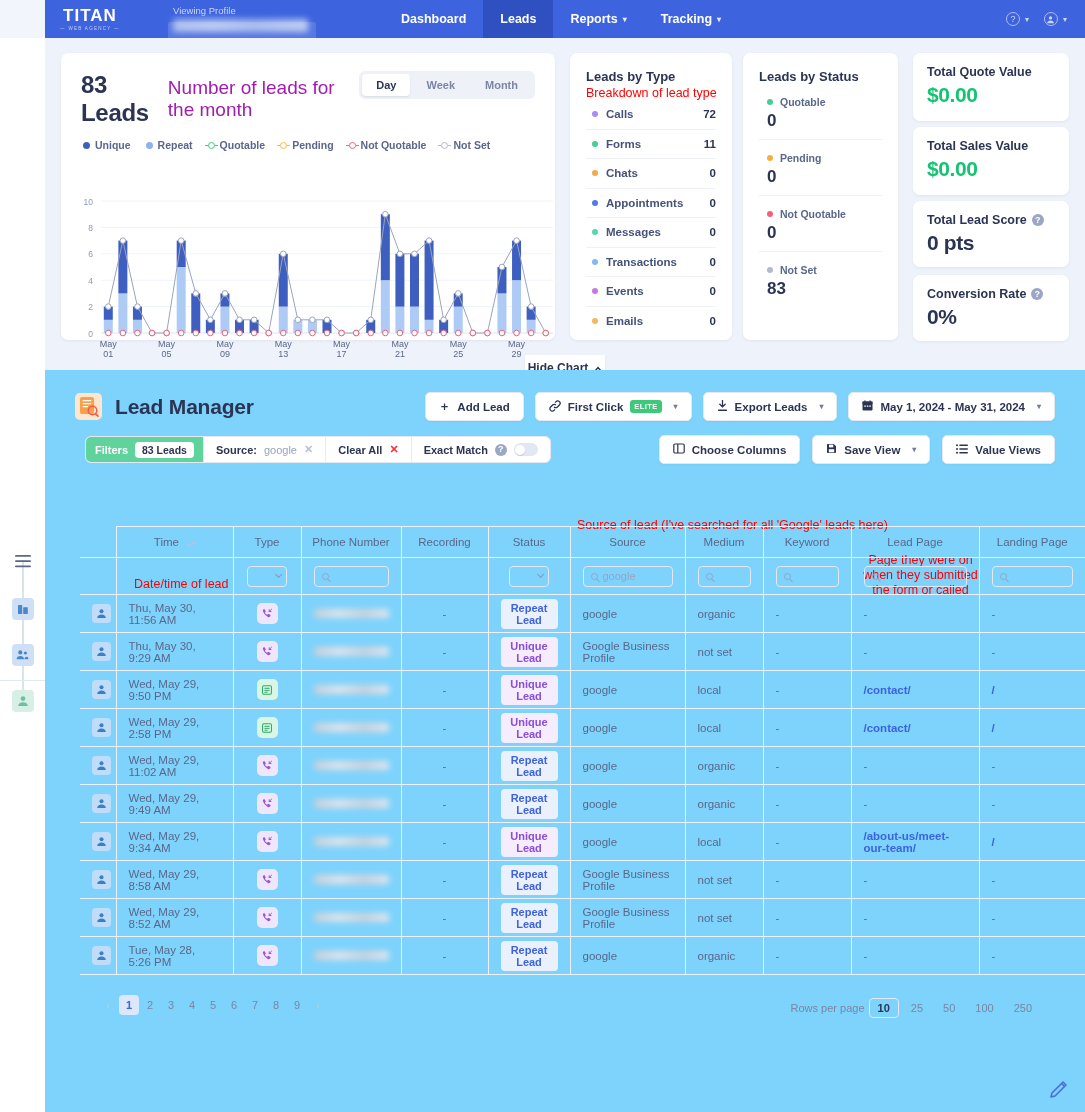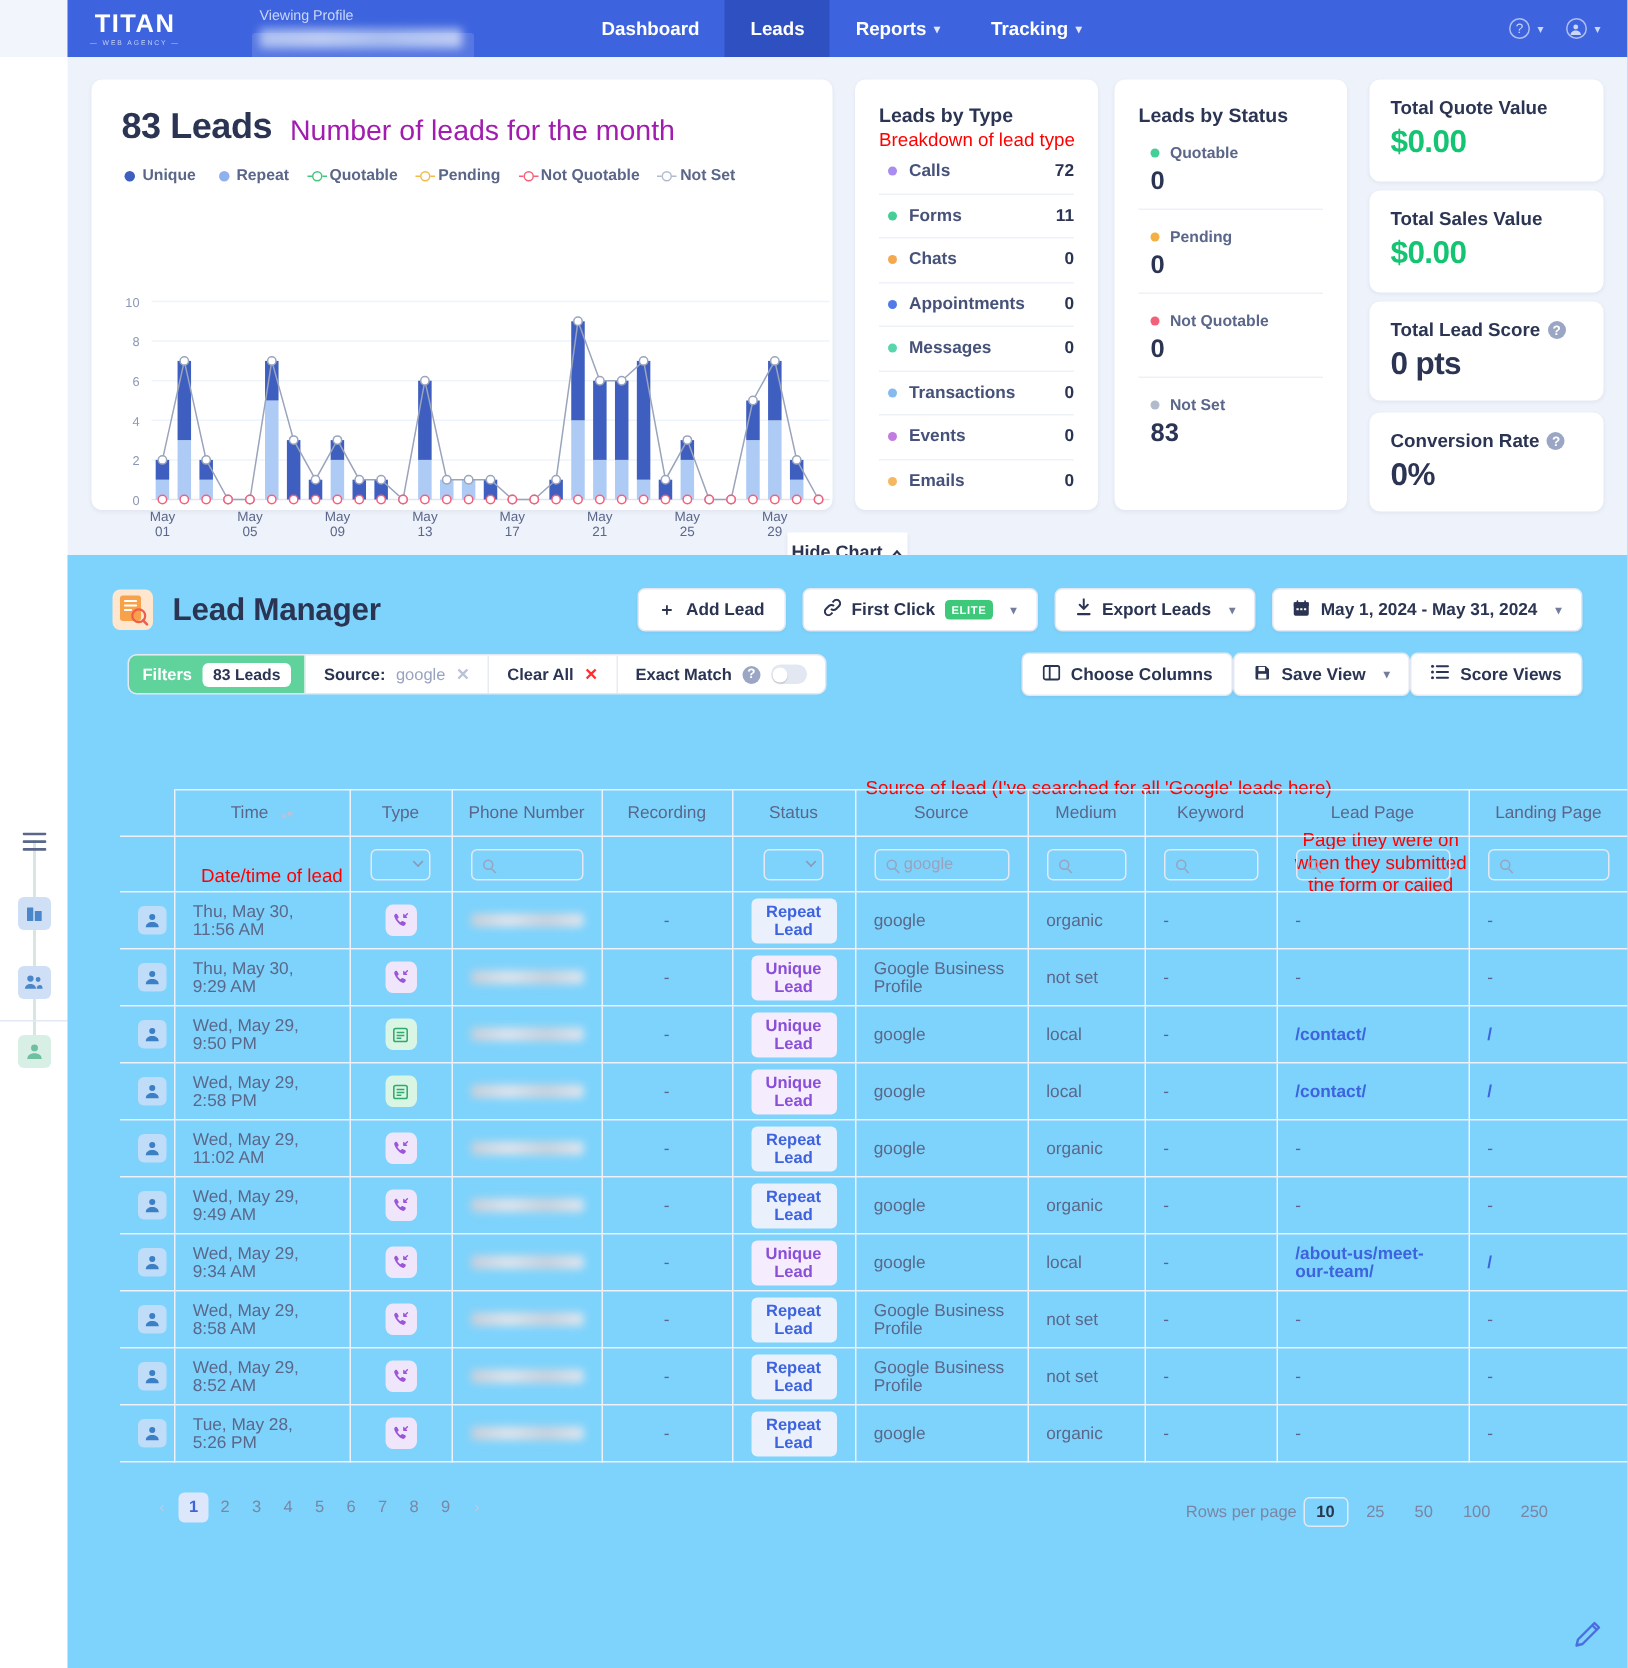--- a/index.html
+++ b/index.html
@@ -124,21 +124,21 @@
   
   .filterbar{display:flex;align-items:center;padding:14px 30px 0 40px;}
   .fbox{display:flex;align-items:center;border:1px solid #e3e8f2;border-radius:6px;height:27px;overflow:hidden;background:#fff;}
   .fchip{background:#5fd39b;color:#fff;font-size:11px;font-weight:bold;height:27px;display:flex;align-items:center;gap:7px;padding:0 9px;}
   .fcount{background:#fff;color:#2b3553;border-radius:4px;padding:2px 7px;font-size:10.5px;}
   .fseg{display:flex;align-items:center;gap:7px;font-size:11px;font-weight:bold;padding:0 12px;border-left:1px solid #e7ebf4;height:27px;color:#2b3553;cursor:pointer;}
   .fseg .gray{color:#98a3bf;font-weight:normal;}
   .xg{color:#b9c2d6;font-size:11px;} .xr{color:#ff2d2d;font-size:11px;font-weight:bold;}
   .toggle{width:24px;height:13px;border-radius:7px;background:#e2e7f1;position:relative;}
   .toggle::after{content:"";position:absolute;left:1.5px;top:1.5px;width:10px;height:10px;border-radius:50%;background:#fff;box-shadow:0 1px 1px rgba(0,0,0,.15);}
-  .right-btns{margin-left:auto;display:flex;}
+  .right-btns{margin-left:auto;display:flex;gap:12px;}
 
   
   .annot-src{position:absolute;left:577px;top:518px;color:#ff0000;font-size:12.5px;white-space:nowrap;}
   .annot-date{position:absolute;left:134px;top:577px;color:#ff0000;font-size:12.5px;font-weight:normal;}
   .annot-page{position:absolute;left:853px;top:553px;width:135px;color:#ff0000;font-size:12.5px;text-align:center;line-height:15px;}
 
   
   .tbl-wrap{position:absolute;left:80px;top:526px;width:1005px;}
   table{border-collapse:collapse;width:1005px;table-layout:fixed;}
   th{font-weight:normal;font-size:11.5px;color:#5b678a;height:31px;border:1px solid #eef1f8;border-top:1px solid #eef1f8;text-align:center;vertical-align:middle;}
@@ -261,20 +261,25 @@
       </span>
       <span class="mini-caret">▾</span>
     </div>
   </div>
 </div>
 
 <div class="card chart-card">
   <div class="chart-head">
     <div class="leads-count">83 Leads</div>
     <div class="annot annot-1">Number of leads for the month</div>
+    <div class="seg">
+      <div class="on">Day</div>
+      <div>Week</div>
+      <div>Month</div>
+    </div>
   </div>
   <div class="legend">
     <span class="lg">
         <i class="dotf" style="background:#3f5fc0"></i>
         <span>Unique</span>
       </span>
     <span class="lg">
         <i class="dotf" style="background:#8fb2ee"></i>
         <span>Repeat</span>
       </span>
@@ -634,21 +639,21 @@
       </div>
       <div class="btn">
         <span><svg width="12" height="10" viewBox="0 0 12 10" fill="#2b3553">
               <circle cx="1" cy="1.2" r="1"></circle>
               <circle cx="1" cy="5" r="1"></circle>
               <circle cx="1" cy="8.8" r="1"></circle>
               <rect x="3.2" y=".5" width="8.8" height="1.4" rx=".7"></rect>
               <rect x="3.2" y="4.3" width="8.8" height="1.4" rx=".7"></rect>
               <rect x="3.2" y="8.1" width="8.8" height="1.4" rx=".7"></rect>
             </svg></span>
-        <span>Score Views</span>
+        <span>Value Views</span>
       </div>
     </div>
   </div>
 
   <span class="penfab">
     <svg width="24" height="24" viewBox="0 0 24 24">
         <path d="M4 19l1-4 11-11 3 3-11 11z" fill="none" stroke="#4a6ee0" stroke-width="1.6" stroke-linejoin="round"></path>
         <path d="M14.5 5.5l3 3" stroke="#4a6ee0" stroke-width="1.6"></path>
       </svg>
   </span>

